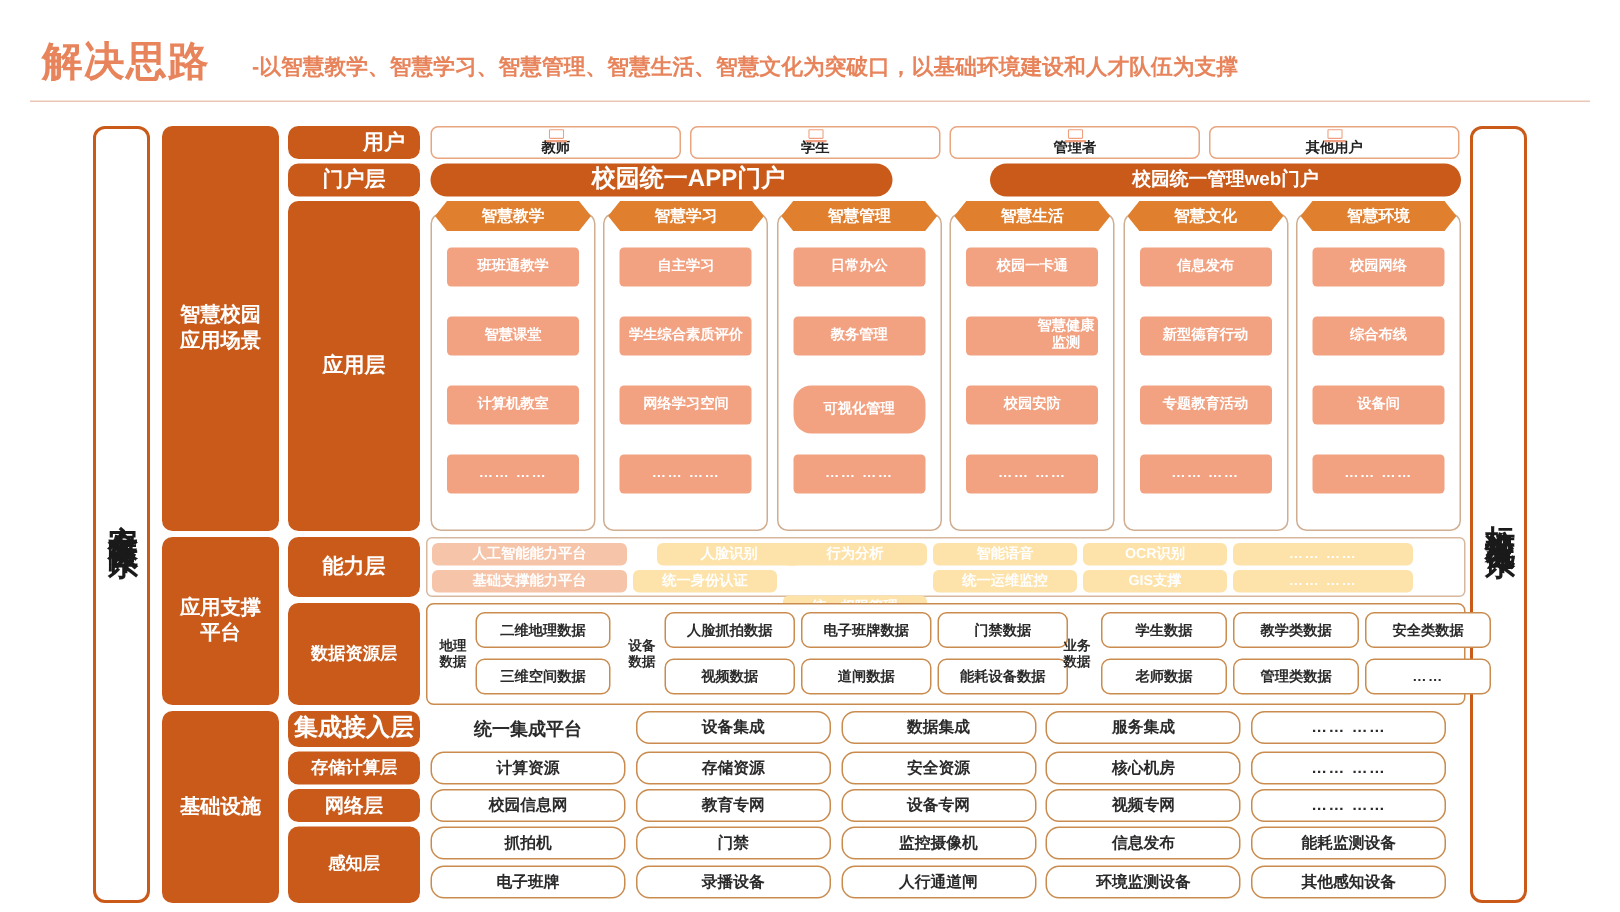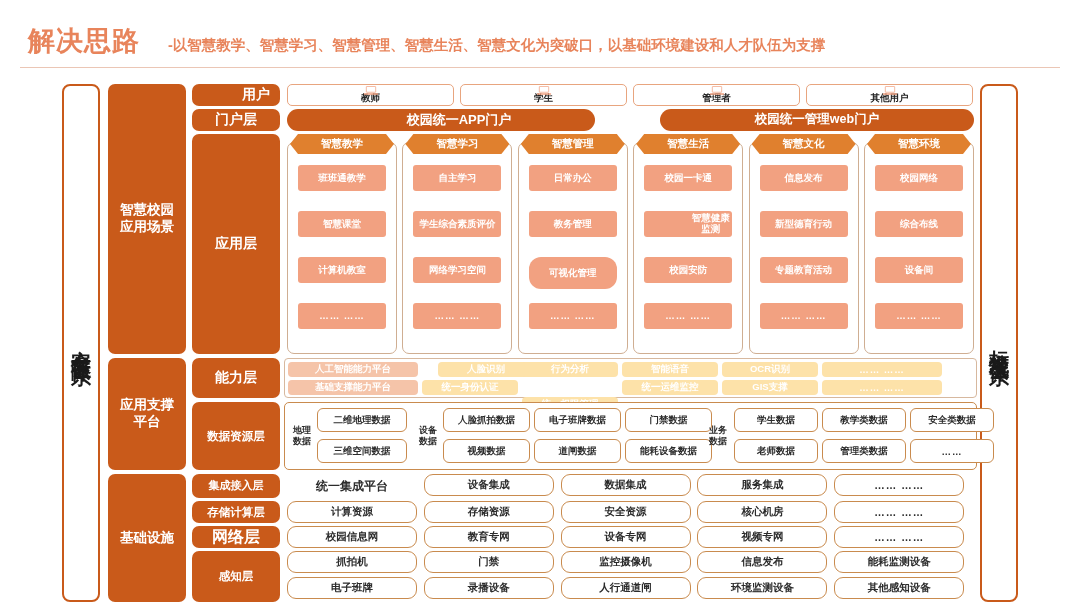--- a/index.html
+++ b/index.html
@@ -135,23 +135,23 @@
       <div class="vert-text">标准规范体系</div>
     </div>
     <div class="orange-solid" style="left:108px;top:2px;width:78px;height:270px;font-size:13.5px;">智慧校园<br>应用场景</div>
     <div class="orange-solid" style="left:108px;top:276px;width:78px;height:112px;font-size:13.5px;">应用支撑<br>平台</div>
     <div class="orange-solid" style="left:108px;top:392px;width:78px;height:128px;font-size:13.5px;">基础设施</div>
     <div class="orange-solid" style="left:192px;top:2px;width:88px;height:22px;font-size:14px;padding-left:40px;">用户</div>
     <div class="orange-solid" style="left:192px;top:27px;width:88px;height:22px;font-size:14px;">门户层</div>
     <div class="orange-solid" style="left:192px;top:52px;width:88px;height:220px;font-size:14px;">应用层</div>
     <div class="orange-solid" style="left:192px;top:276px;width:88px;height:40px;font-size:14px;">能力层</div>
     <div class="orange-solid" style="left:192px;top:320px;width:88px;height:68px;font-size:11.5px;">数据资源层</div>
-    <div class="orange-solid" style="left:192px;top:392px;width:88px;height:24px;font-size:11px;">集成接入层</div>
+    <div class="orange-solid" style="left:192px;top:392px;width:88px;height:24px;font-size:16px;">集成接入层</div>
     <div class="orange-solid" style="left:192px;top:419px;width:88px;height:22px;font-size:11.5px;">存储计算层</div>
-    <div class="orange-solid" style="left:192px;top:444px;width:88px;height:22px;font-size:16px;">网络层</div>
+    <div class="orange-solid" style="left:192px;top:444px;width:88px;height:22px;font-size:13px;">网络层</div>
     <div class="orange-solid" style="left:192px;top:469px;width:88px;height:51px;font-size:11.5px;">感知层</div>
     <div class="user-cell" style="left:287px;top:2px;width:167px;height:22px;">
       <div class="laptop-icon" style="transform: scale(0.72); margin-bottom: -2px;">
         <div class="screen"></div>
         <div class="base"></div>
       </div>
       <div class="user-label">教师</div>
     </div>
     <div class="user-cell" style="left:460px;top:2px;width:167px;height:22px;">
       <div class="laptop-icon" style="transform: scale(0.72); margin-bottom: -2px;">
@@ -167,21 +167,21 @@
       </div>
       <div class="user-label">管理者</div>
     </div>
     <div class="user-cell" style="left:806px;top:2px;width:167px;height:22px;">
       <div class="laptop-icon" style="transform: scale(0.72); margin-bottom: -2px;">
         <div class="screen"></div>
         <div class="base"></div>
       </div>
       <div class="user-label">其他用户</div>
     </div>
-    <div class="orange-solid" style="left:287px;top:27px;width:308px;height:22px;font-size:13px;border-radius:11px;padding-left:36px;">校园统一APP门户</div>
+    <div class="orange-solid" style="left:287px;top:27px;width:308px;height:22px;font-size:16px;border-radius:11px;padding-left:36px;">校园统一APP门户</div>
     <div class="orange-solid" style="left:660px;top:27px;width:314px;height:22px;font-size:12.5px;border-radius:11px;">校园统一管理web门户</div>
     <div class="app-col" style="left:287px;top:60px;width:110px;height:212px;"></div>
     <div class="hex-head" style="left:290px;top:52px;width:104px;">智慧教学</div>
     <div class="app-item" style="left:298px;top:83px;width:88px;height:26px;">班班通教学</div>
     <div class="app-item" style="left:298px;top:129px;width:88px;height:26px;">智慧课堂</div>
     <div class="app-item" style="left:298px;top:175px;width:88px;height:26px;">计算机教室</div>
     <div class="app-item dots" style="left:298px;top:221px;width:88px;height:26px;">…… ……</div>
     <div class="app-col" style="left:402.4px;top:60px;width:110px;height:212px;"></div>
     <div class="hex-head" style="left:405.4px;top:52px;width:104px;">智慧学习</div>
     <div class="app-item" style="left:413.4px;top:83px;width:88px;height:26px;">自主学习</div>

